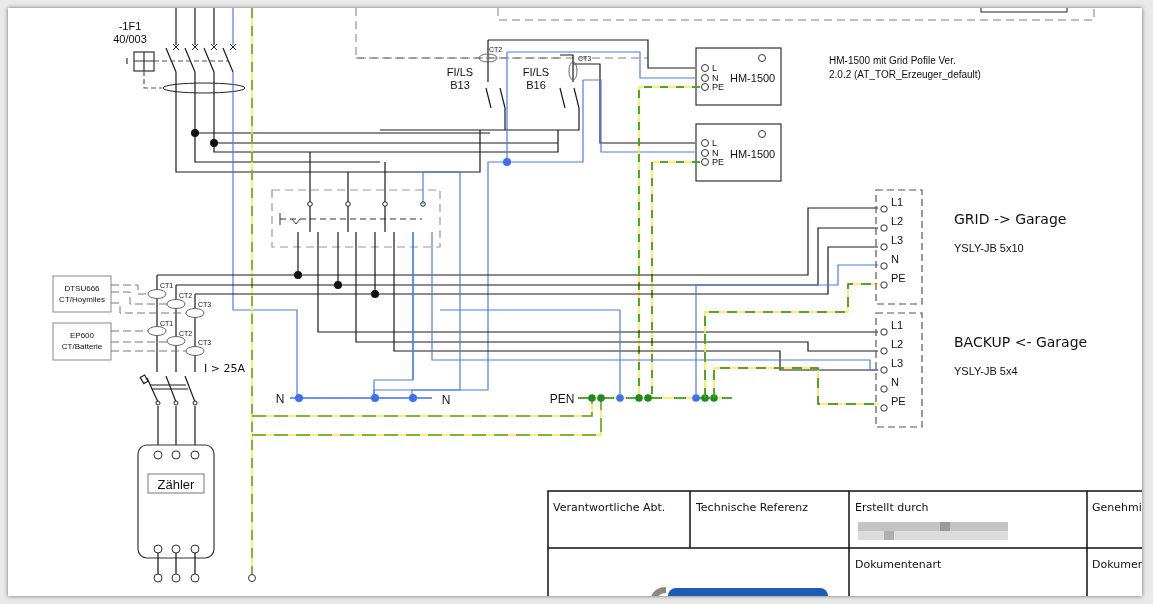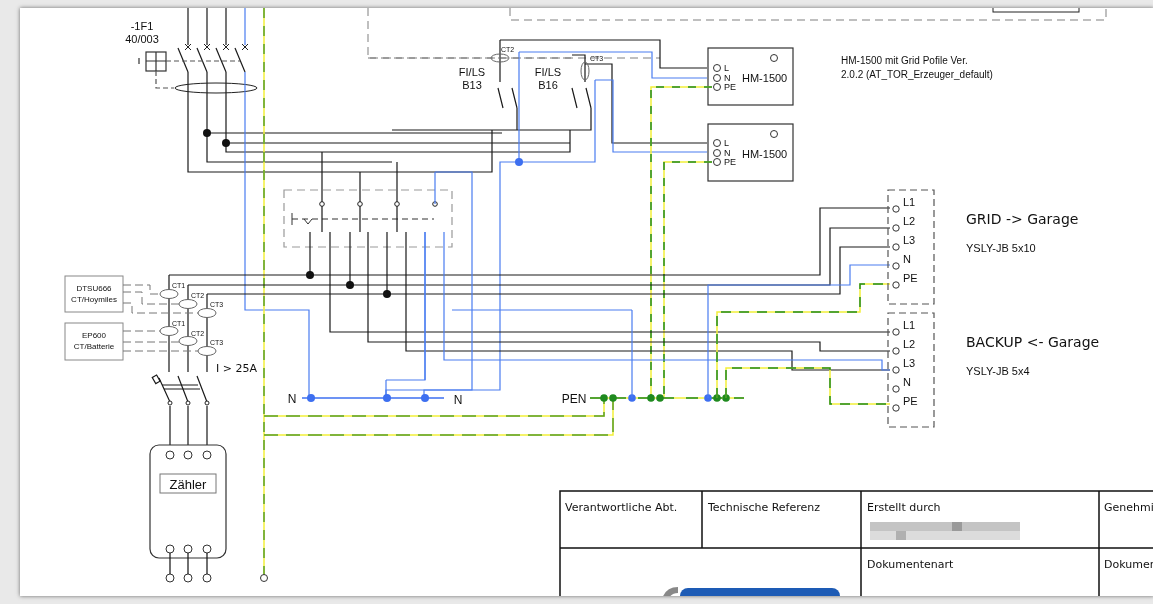--- a/index.html
+++ b/index.html
@@ -1,18 +1,18 @@
 <!DOCTYPE html>
 <html><head>
 <meta charset="utf-8">
 <style>
   html, body { margin:0; padding:0; background:#ffffff; }
   body { width:1153px; height:604px; overflow:hidden; position:relative; font-family:"Liberation Sans", sans-serif; }
   #frame { position:absolute; left:0; top:0; width:1153px; height:604px; background:#e9e9e9; }
-  #page { position:absolute; left:20px; top:8px; width:1134px; height:588px; background:#ffffff; box-shadow:0 0 4px rgba(0,0,0,0.55); overflow:hidden; }
+  #page { position:absolute; left:8px; top:8px; width:1134px; height:588px; background:#ffffff; box-shadow:0 0 4px rgba(0,0,0,0.55); overflow:hidden; }
   svg { position:absolute; left:-8px; top:-8px; }
   .t { font-family:"Liberation Sans", sans-serif; fill:#111; }
   .tv { font-family:"DejaVu Sans", sans-serif; fill:#111; }
   .tb { font-family:"DejaVu Sans", sans-serif; fill:#111; }
 </style>
 </head>
 <body>
 
 <div id="frame">
 <div id="page">

